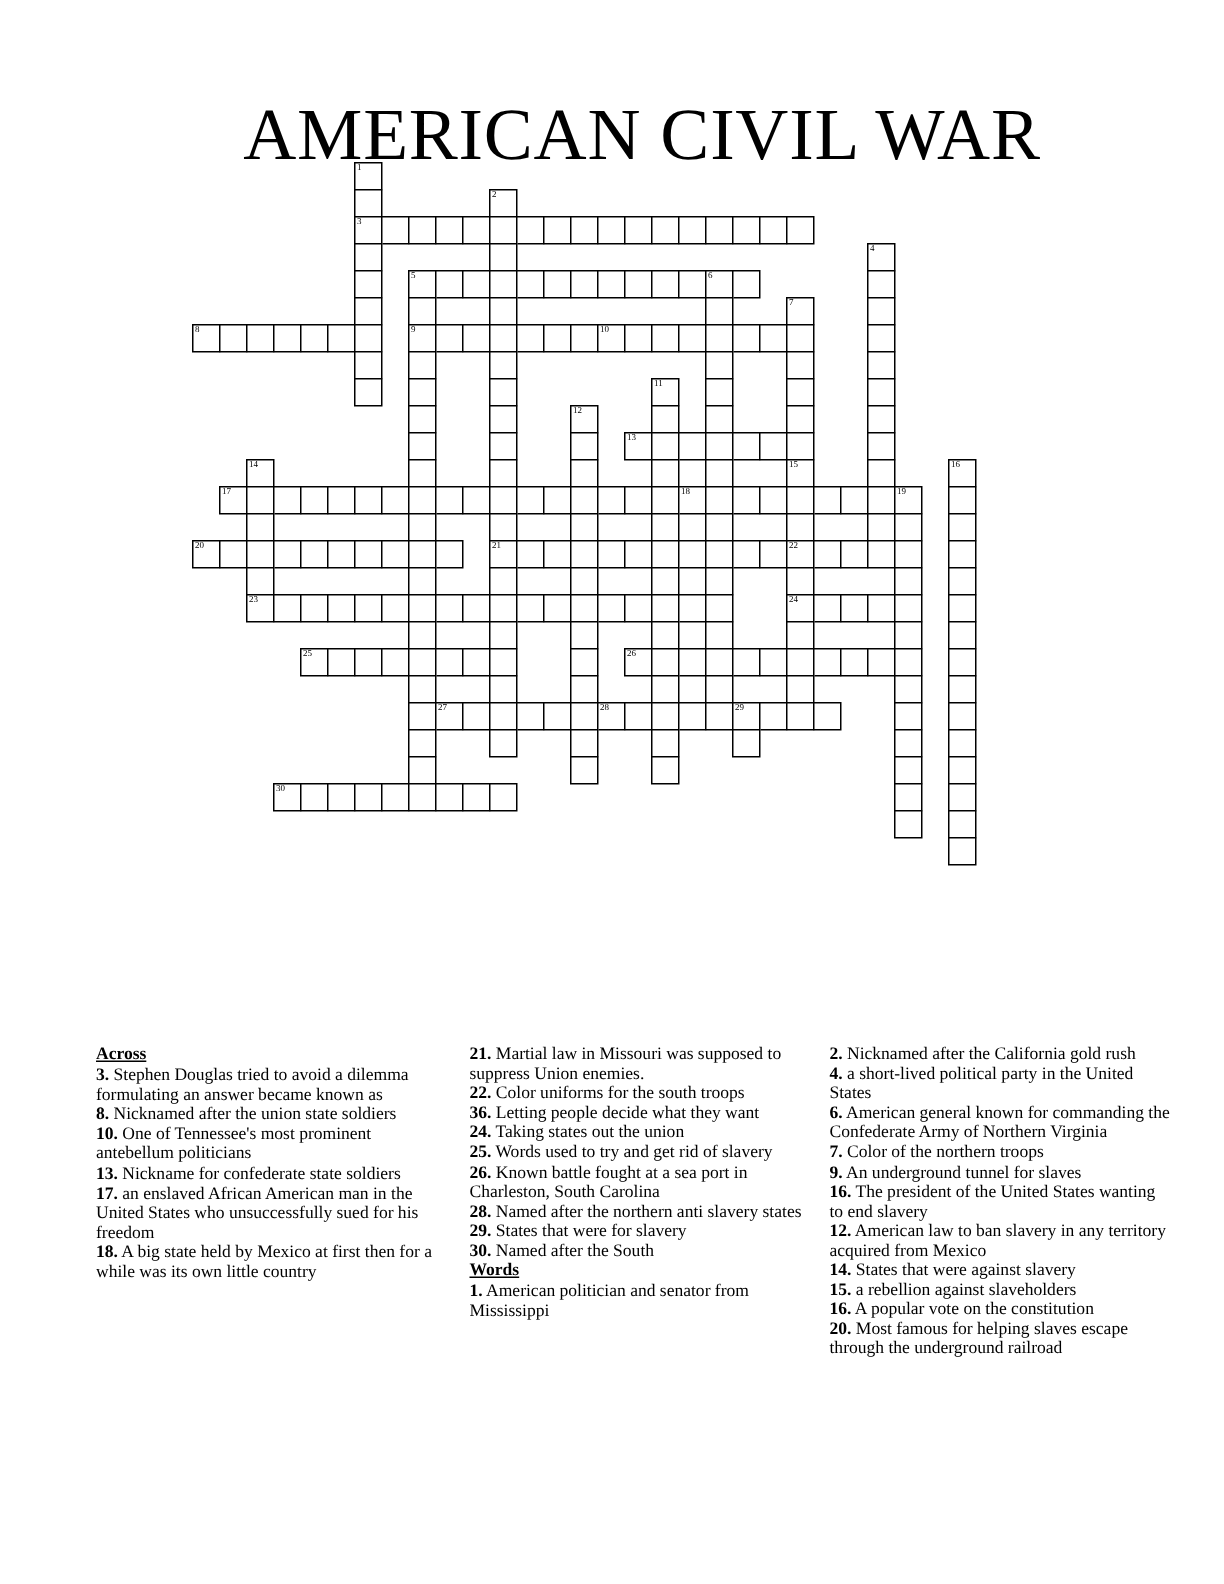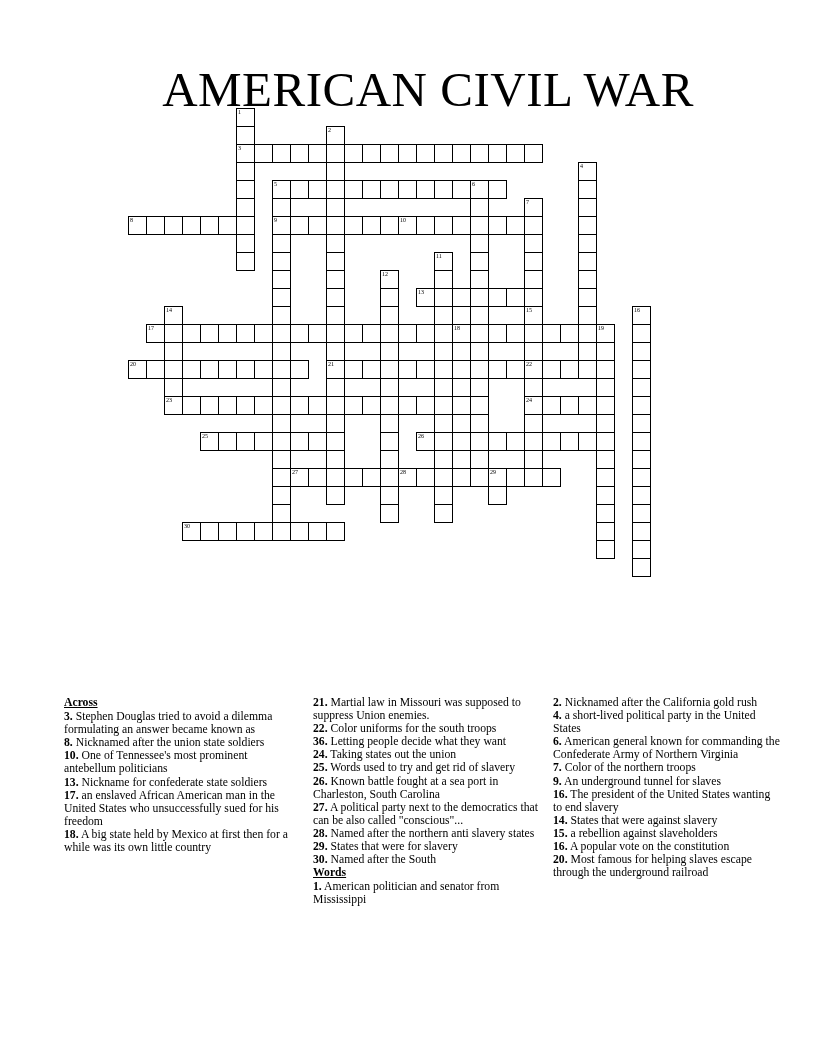--- a/index.html
+++ b/index.html
@@ -464,39 +464,39 @@
     </div>
 
     <div class="col c2">
       <div id="col2">
           <p class="clue"><b>21.</b> Martial law in Missouri was supposed to suppress Union enemies.</p>
           <p class="clue"><b>22.</b> Color uniforms for the south troops</p>
           <p class="clue"><b>36.</b> Letting people decide what they want</p>
           <p class="clue"><b>24.</b> Taking states out the union</p>
           <p class="clue"><b>25.</b> Words used to try and get rid of slavery</p>
           <p class="clue"><b>26.</b> Known battle fought at a sea port in Charleston, South Carolina</p>
-          <p class="clue"><b>27.</b> A political party next to the democratics that can be also called "conscious"...</p>
           <p class="clue"><b>28.</b> Named after the northern anti slavery states</p>
           <p class="clue"><b>29.</b> States that were for slavery</p>
           <p class="clue"><b>30.</b> Named after the South</p>
         </div>
       <span class="sec-head">Words</span>
       <div id="col2b">
           <p class="clue"><b>1.</b> American politician and senator from Mississippi</p>
         </div>
     </div>
 
     <div class="col c3">
       <div id="col3">
           <p class="clue"><b>2.</b> Nicknamed after the California gold rush</p>
           <p class="clue"><b>4.</b> a short-lived political party in the United States</p>
           <p class="clue"><b>6.</b> American general known for commanding the Confederate Army of Northern Virginia</p>
           <p class="clue"><b>7.</b> Color of the northern troops</p>
           <p class="clue"><b>9.</b> An underground tunnel for slaves</p>
           <p class="clue"><b>16.</b> The president of the United States wanting to end slavery</p>
+          <p class="clue"><b>12.</b> American law to ban slavery in any territory acquired from Mexico</p>
           <p class="clue"><b>14.</b> States that were against slavery</p>
           <p class="clue"><b>15.</b> a rebellion against slaveholders</p>
           <p class="clue"><b>16.</b> A popular vote on the constitution</p>
           <p class="clue"><b>20.</b> Most famous for helping slaves escape through the underground railroad</p>
         </div>
     </div>
 
   </div>
 </div>
 

